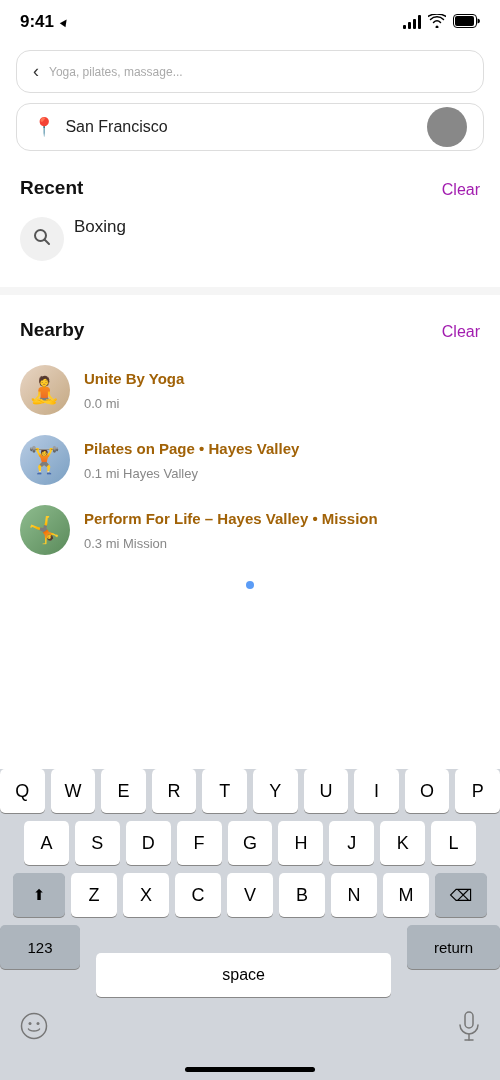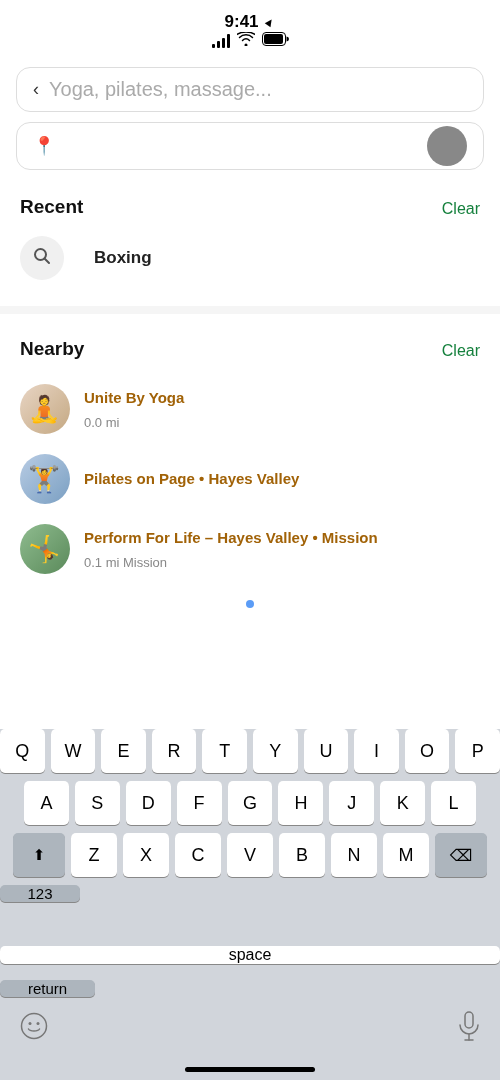--- a/index.html
+++ b/index.html
@@ -13,21 +13,20 @@
       position: relative;
     }
 
     
     .status-bar {
       display: flex;
       justify-content: space-between;
       align-items: center;
       padding: 12px 20px 8px 20px;
       background: #fff;
-      flex-direction: column;
     }
     .status-time {
       font-size: 17px;
       font-weight: 600;
       display: flex;
       align-items: center;
       gap: 3px;
     }
     .status-icons {
       display: flex;
@@ -59,21 +58,21 @@
       padding: 10px 16px;
       gap: 10px;
     }
     .search-back-icon {
       color: #333;
       font-size: 18px;
       cursor: pointer;
     }
     .search-input-text {
       color: #aaa;
-      font-size: 20px;
+      font-size: 12px;
       flex: 1;
     }
 
     
     .location-container {
       padding: 0 16px 10px 16px;
     }
     .location-bar {
       display: flex;
       align-items: center;
@@ -112,31 +111,30 @@
       align-items: flex-end;
       margin-bottom: 14px;
     }
     .section-title {
       font-size: 19px;
       font-weight: 700;
       color: #111;
     }
     .section-clear {
       font-size: 16px;
-      color: #15803d;
+      color: #a21caf;
       cursor: pointer;
     }
 
     
     .recent-item {
       display: flex;
-      align-items: center;
-      gap: 30px;
+      align-items: flex-start;
+      gap: 10px;
       padding: 4px 0 10px 0;
-      font-weight: bold;
     }
     .recent-icon-wrap {
       width: 44px;
       height: 44px;
       border-radius: 50%;
       background: #f0f0f0;
       display: flex;
       align-items: center;
       justify-content: center;
     }
@@ -261,21 +259,20 @@
     }
     .kb-key.return-key {
       max-width: none;
       flex: 1.2;
     }
     .kb-bottom-row {
       display: flex;
       gap: 16px;
       justify-content: center;
       margin-bottom: 6px;
-      flex-direction: column;
     }
     .kb-extras {
       display: flex;
       justify-content: space-between;
       align-items: center;
       padding: 8px 20px 20px;
     }
     .kb-icon {
       font-size: 24px;
       color: #555;
@@ -324,20 +321,21 @@
 <div class="search-container">
   <div class="search-bar">
     <span class="search-back-icon">‹</span>
     <span class="search-input-text">Yoga, pilates, massage...</span>
   </div>
 </div>
 
 <div class="location-container">
   <div class="location-bar">
     <span class="location-pin">📍</span>
+    <span class="location-text">San Francisco</span>
     <div class="location-toggle"></div>
   </div>
 </div>
 
 <div class="section">
   <div class="section-header">
     <span class="section-title">Recent</span>
     <span class="section-clear">Clear</span>
   </div>
   <div class="recent-item">
@@ -370,30 +368,31 @@
       <div class="nearby-meta">0.0 mi</div>
     </div>
   </div>
 
   <div class="nearby-item">
     <div class="nearby-thumb thumb-pilates">
       <span style="font-size:26px;">🏋</span>
     </div>
     <div class="nearby-info">
       <div class="nearby-name">Pilates on Page • Hayes Valley</div>
+      <div class="nearby-meta">0.1 mi Hayes Valley</div>
     </div>
   </div>
 
   <div class="nearby-item">
     <div class="nearby-thumb thumb-perform">
       <span style="font-size:26px;">🤸</span>
     </div>
     <div class="nearby-info">
       <div class="nearby-name">Perform For Life – Hayes Valley • Mission</div>
-      <div class="nearby-meta">0.1 mi Mission</div>
+      <div class="nearby-meta">0.3 mi Mission</div>
     </div>
   </div>
 </div>
 
 <div style="display:flex; justify-content:center; padding: 8px 0 2px;">
   <div class="suggestion-dot"></div>
 </div>
 
 <div class="keyboard-area">
 

